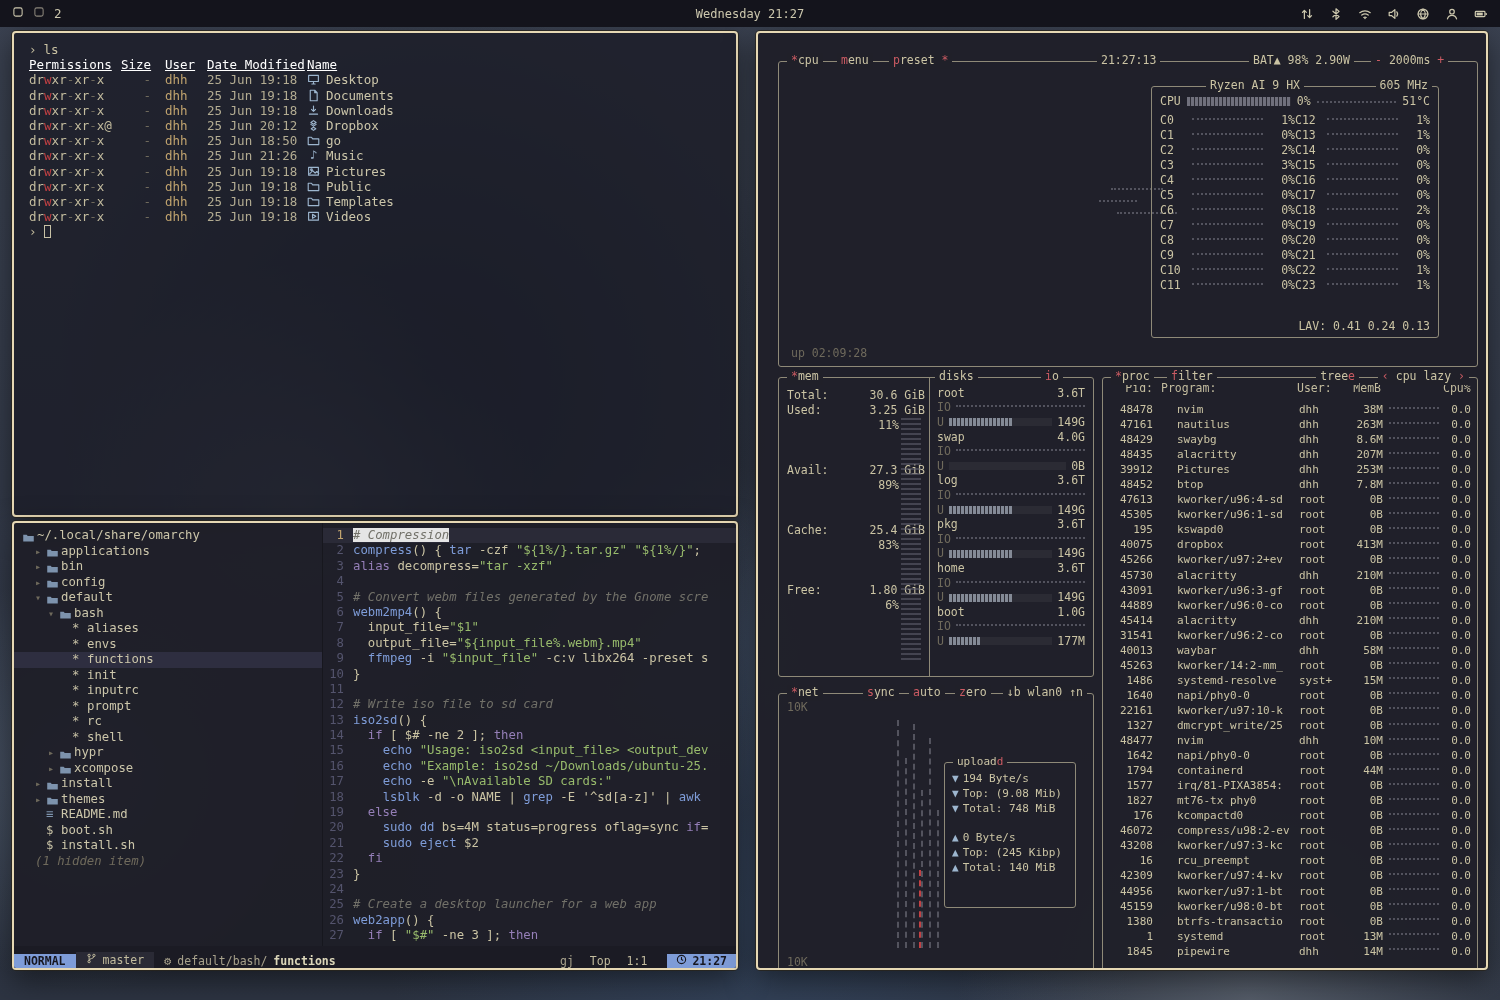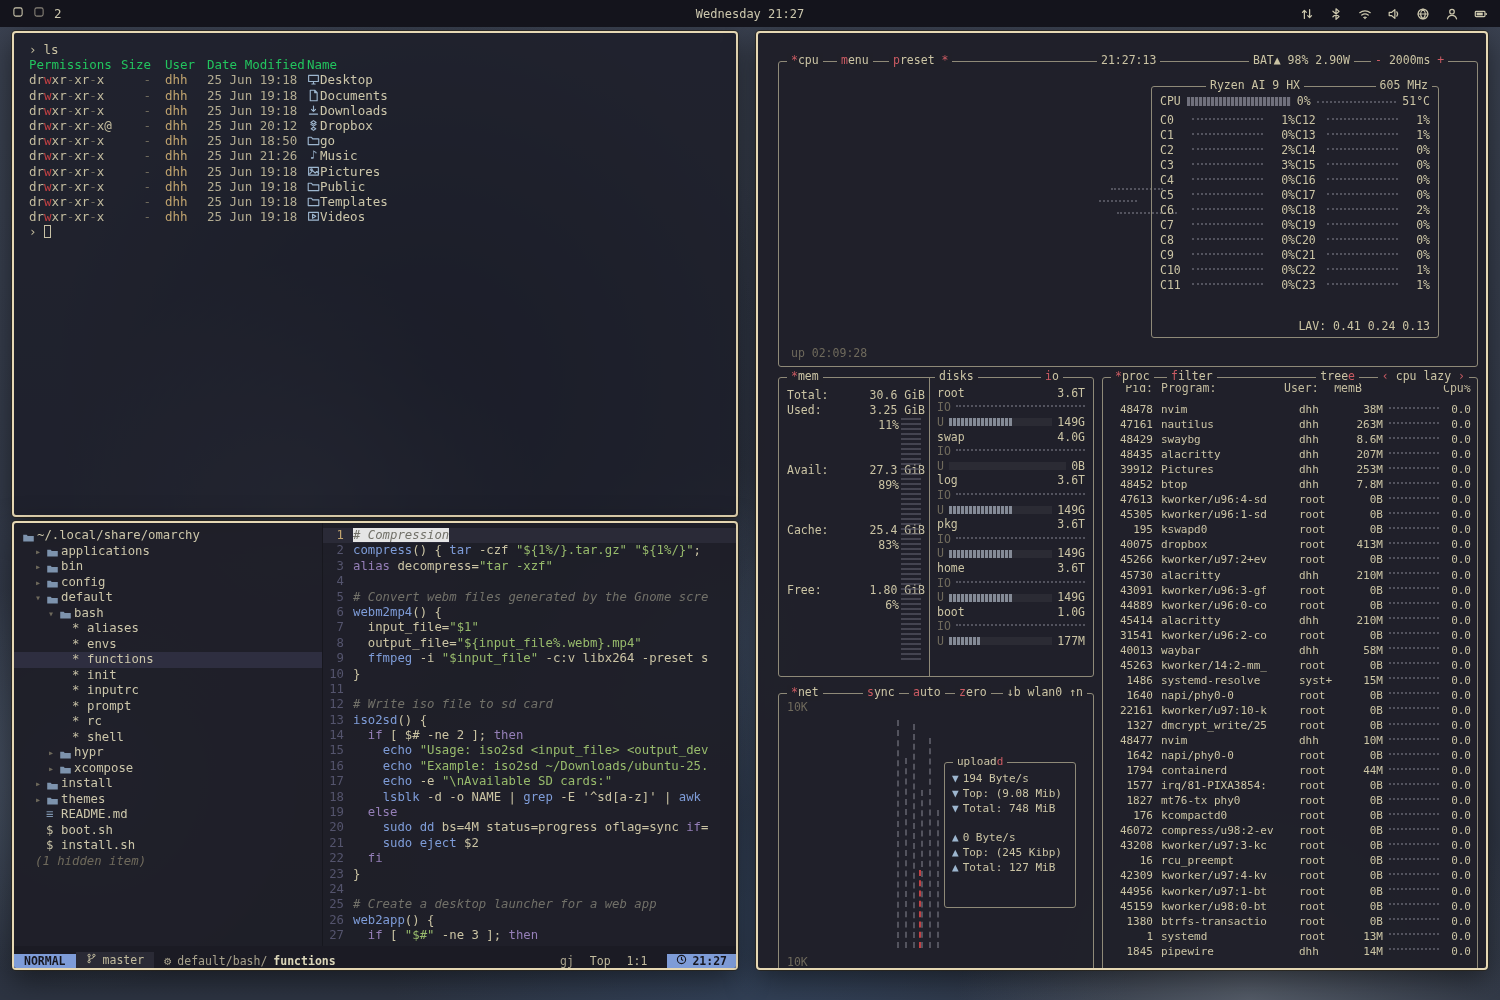--- a/index.html
+++ b/index.html
@@ -30,22 +30,22 @@
   .win{position:absolute;border:2px solid #e6d8b4;border-radius:4px;overflow:hidden;
     box-shadow:0 0 0 1px rgba(40,36,28,.8),0 10px 30px rgba(0,0,0,.5);z-index:2}
   #win1{left:12px;top:31px;width:726px;height:486px;background:rgba(28,29,39,.84)}
   #win2{left:12px;top:521px;width:726px;height:449px;background:rgba(30,30,40,.96)}
   #win3{left:756px;top:31px;width:732px;height:939px;background:rgba(31,31,41,.96)}
   
   .term{padding:9px 15px;font-size:12.5px;line-height:15.2px;white-space:nowrap}
   .lsrow,.lshead,.promptline{display:flex;align-items:center;height:15.2px}
   .c-perm{width:92px}.c-size{width:30px;text-align:right;margin-right:14px}
   .c-user{width:42px}.c-date{width:100px}
-  .c-name{display:flex;align-items:center;color:#ccc6aa}
-  .lshead span{color:#22c55e}
+  .c-name{display:flex;align-items:center;gap:6px;color:#ccc6aa}
+  .lshead span{text-decoration:underline;color:#ffffff}
   .pc{color:#c3bc9e}.pw{color:#c34043}.pd{color:#6f6a5c}
   .c-size{color:#6f6a5c}.c-user{color:#c0a36e}.c-date{color:#b3ac92}
   .fic{display:inline-flex;width:13px;justify-content:center}
   .mus{color:#9db6cf;font-size:12px}
   .promptchar{color:#c3bc9e;margin-right:7px}
   .cursorbox{display:inline-block;width:7px;height:13px;border:1px solid #c8c2a6;vertical-align:-2px}
   
   .nv-main{display:flex;height:calc(100% - 22px)}
   .tree{width:308px;padding:5px 0;font-size:12.3px;line-height:15.5px;overflow:hidden}
   .trow{display:flex;align-items:flex-end;height:15.5px;color:#ccc6aa;white-space:nowrap}
@@ -114,28 +114,28 @@
   .vd{position:absolute;width:0;border-left:2px dashed #53535e}
   .vd.red{border-left-color:#c34043}
   .netscale{position:absolute;left:8px;color:#6f6a5c}
   .upbox{position:absolute;left:165px;top:68px;width:132px;height:146px;border:1px solid #8f8a78;border-radius:3px;padding:8px 7px;font-size:11px;line-height:15px}
   .upbox .gap{height:14px}
   .arr{color:#9db6cf;margin-right:4px}
   
   .prochead{display:flex;align-items:center;height:17px;padding:4px 8px 0 8px;color:#c3bc9e}
   .proclist{position:absolute;left:8px;right:6px;top:24px;bottom:10px;overflow:hidden;font-size:11px}
   .prow{display:flex;align-items:center;height:15.05px;white-space:nowrap}
-  .p-pid{width:42px;text-align:right;margin-right:8px}
+  .p-pid{width:42px;text-align:right;margin-right:24px}
   .p-prog{flex:1;overflow:hidden}
   .p-user{width:44px}
   .p-mem{width:40px;text-align:right;margin-right:6px}
   .p-g{width:50px;margin:0 6px 4px 0}
   .p-cpu{width:26px;text-align:right}
   .h-pid{width:42px;text-align:right;margin-right:8px}.h-prog{flex:1}.h-user{width:44px}
-  .h-mem{width:40px;text-align:center;margin-right:19px}.h-g{width:56px}.h-cpu{width:26px;text-align:right}
+  .h-mem{width:40px;text-align:right;margin-right:6px}.h-g{width:56px}.h-cpu{width:26px;text-align:right}
 </style>
 </head>
 <body>
 
 <div class="topbar">
   <div class="tb-left">
     <span id="tb-app1"><svg width="12" height="12" viewBox="0 0 16 16" fill="none" stroke="#cdc8ae" stroke-width="1.4" stroke-linecap="round" stroke-linejoin="round">
           <rect x="2.5" y="2.5" width="11" height="11" rx="2.5"></rect>
         </svg></span>
     <span id="tb-app2"><svg width="12" height="12" viewBox="0 0 16 16" fill="none" stroke="#8a857a" stroke-width="1.4" stroke-linecap="round" stroke-linejoin="round">
@@ -861,21 +861,21 @@
     <div class="vd" style="left:158px;top:116px;bottom:28px"></div>
     <div class="vd red" style="left:140px;top:176px;bottom:28px"></div>
     <div class="upbox">
       <span class="btag" style="left:8px"><b>upload</b><i class="hot">d</i></span>
       <div><span class="arr">▼</span><span>194 Byte/s</span></div>
       <div><span class="arr">▼</span><span>Top: (9.08 Mib)</span></div>
       <div><span class="arr">▼</span><span>Total: 748 MiB</span></div>
       <div class="gap"></div>
       <div><span class="arr">▲</span><span>0 Byte/s</span></div>
       <div><span class="arr">▲</span><span>Top: (245 Kibp)</span></div>
-      <div><span class="arr">▲</span><span>Total: 127 MiB</span></div>
+      <div><span class="arr">▲</span><span>Total: 140 MiB</span></div>
     </div>
   </div>
 
   <div class="bbox" style="left:344px;top:344px;width:376px;height:600px">
     <span class="btag" style="left:8px"><i class="hot">*</i><b>proc</b></span>
     <span class="btag" style="left:64px"><i class="hot">f</i><b>ilter</b></span>
     <span class="btag" style="right:118px"><b>tree</b><i class="hot">e</i></span>
     <span class="btag" style="right:8px"><i class="hot">‹</i> <b>cpu lazy</b> <i class="hot">›</i></span>
     <div class="prochead" id="proc-head">
         <span class="h-pid">Pid:</span>

